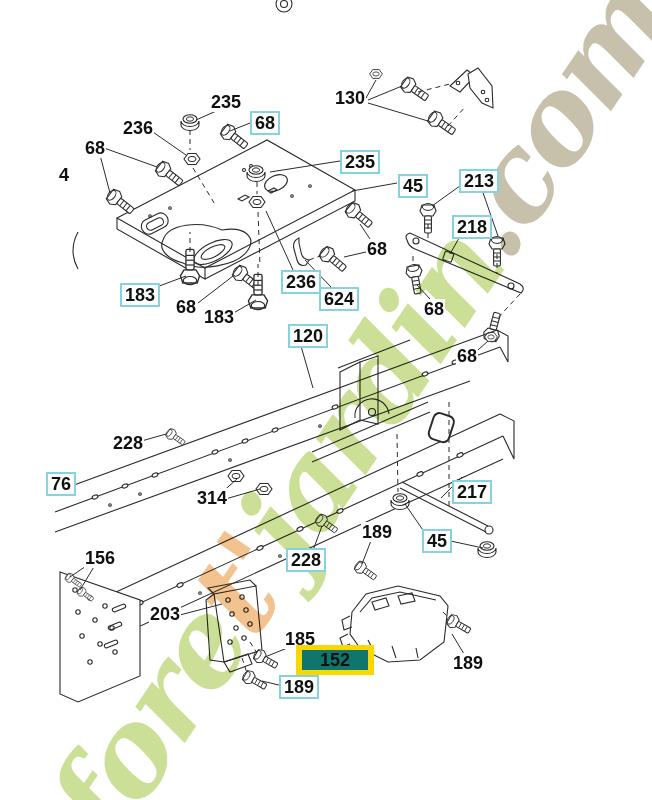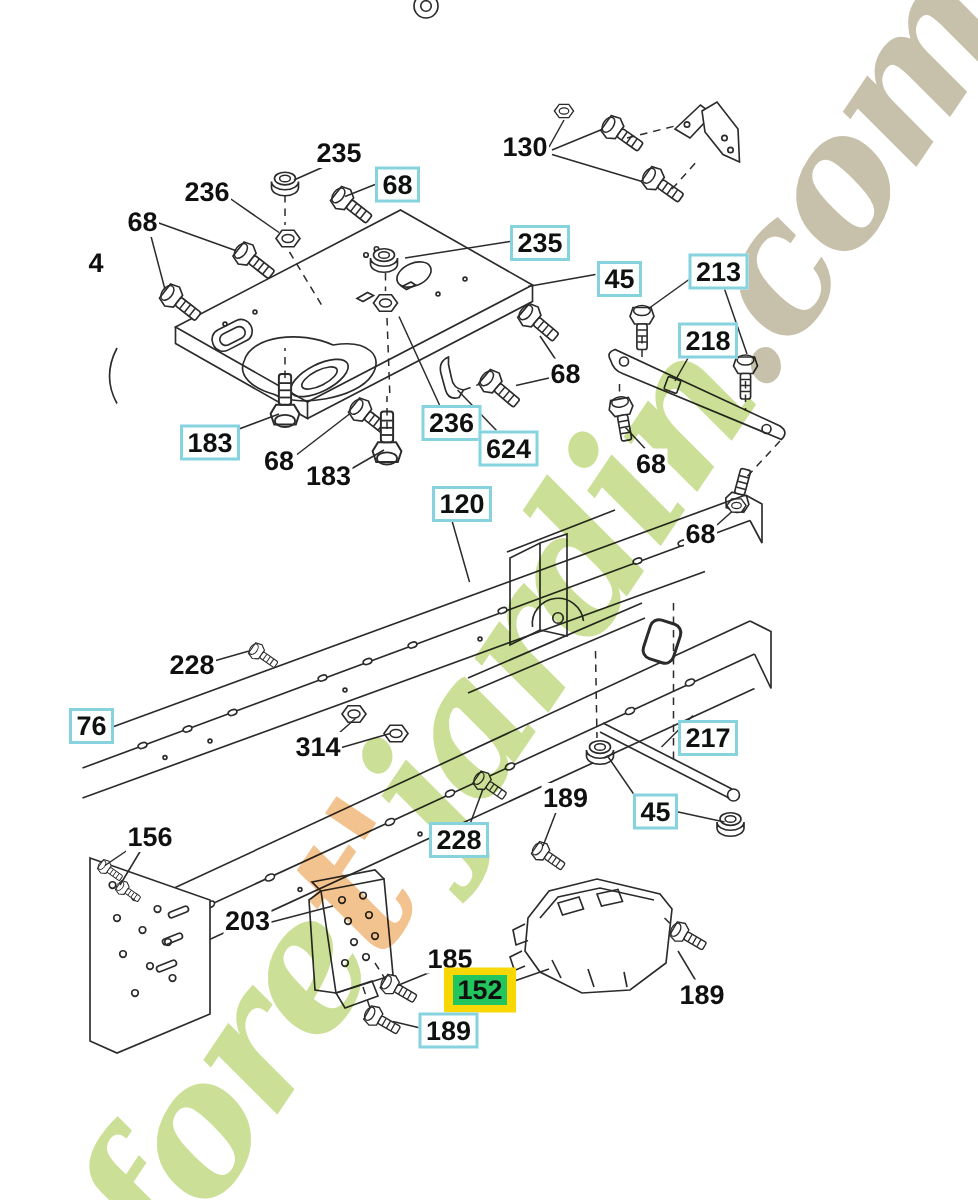--- a/index.html
+++ b/index.html
@@ -14,22 +14,22 @@
      mix-blend-mode:multiply;pointer-events:none;line-height:160px;}
   .wm-green{color:#cbe096;}
   .wm-peach{color:#f2c38f;}
   .wm-tan{color:#c7c1ab;}
   
   .lp{position:absolute;font-weight:bold;font-size:18px;color:#101010;background:#fff;
       padding:0 1px;line-height:20px;}
   .lb{position:absolute;font-weight:bold;font-size:18px;color:#101010;background:#fdffff;
       border:2px solid #86d3df;padding:0 3px;line-height:20px;}
   .lh{position:absolute;background:#f9d703;padding:5px 6px;}
-  .lh .inner{display:block;background:#22c55e;font-weight:bold;font-size:18px;color:#101010;
-      padding:0 3px;line-height:20px;text-align:center;}
+  .lh .inner{display:block;background:#0f766e;font-weight:bold;font-size:18px;color:#101010;
+      padding:0 18px;line-height:20px;text-align:center;}
 </style>
 </head>
 <body>
 
 <div class="stage">
 
   <svg class="drawing" width="652" height="800" viewBox="0 0 652 800">
     <defs>
       <g id="boltSym">
         <path d="M0,-6 L6,-8 L11,-5 L11,5 L6,8 L0,6 Z" fill="#fff" stroke="#2b2b2b" stroke-width="1.1"></path>

